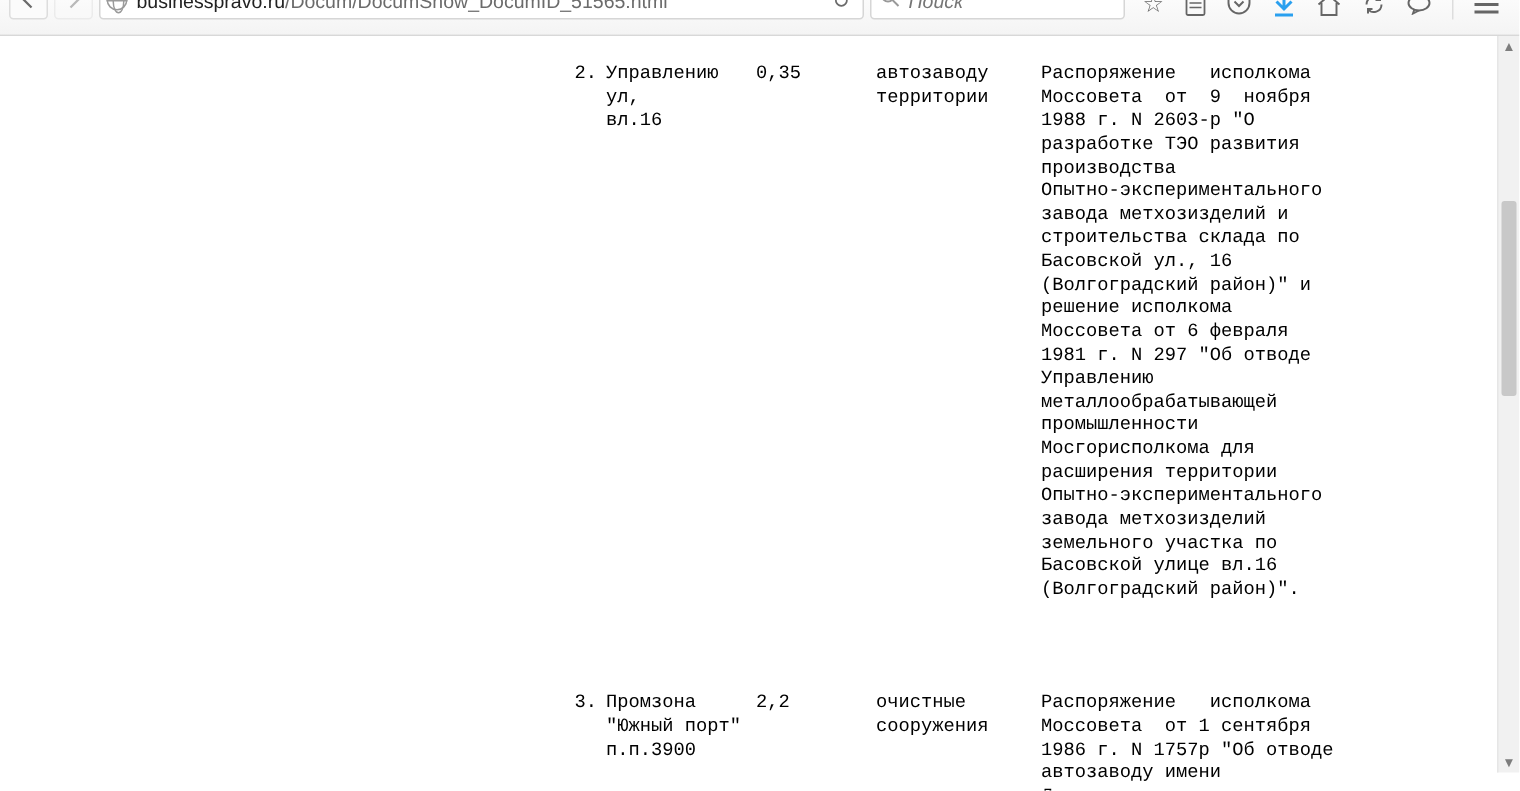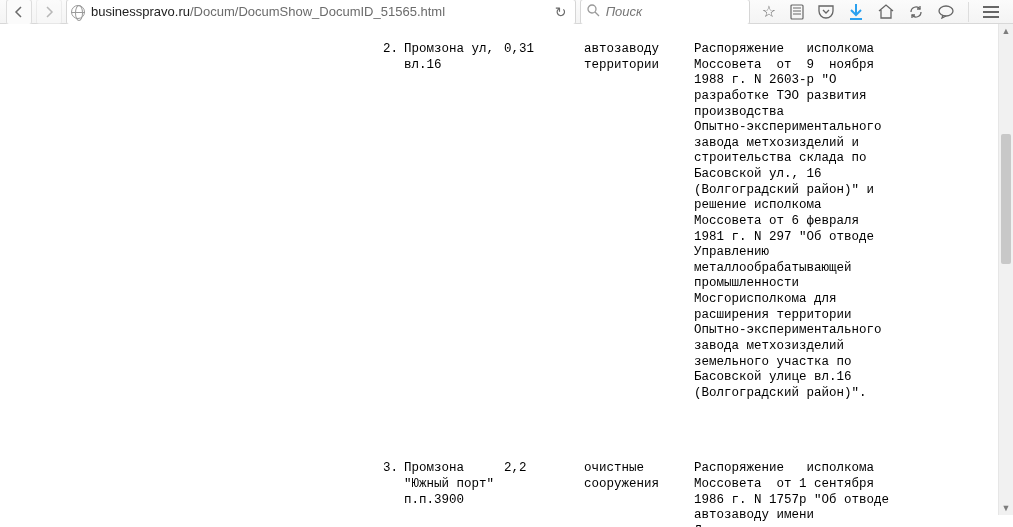--- a/index.html
+++ b/index.html
@@ -1,20 +1,20 @@
 <!DOCTYPE html>
 <html><head>
 <meta charset="utf-8">
 <style>
 * { box-sizing: border-box; margin: 0; padding: 0; }
 html, body { width: 1013px; height: 527px; overflow: hidden; font-family: Arial, sans-serif; }
 body { background: #fff; }
 
 
-.chrome { background: linear-gradient(#fbfbfb,#f4f4f4); border-bottom: 1px solid #d8d8d8; height: 24px; display: flex; align-items: center; padding: 10px 6px; gap: 4px; }
+.chrome { background: linear-gradient(#fbfbfb,#f4f4f4); border-bottom: 1px solid #d8d8d8; height: 24px; display: flex; align-items: flex-end; padding: 10px 6px; gap: 4px; }
 .nav-btn { width: 26px; height: 26px; border: 1px solid #ddd; border-radius: 3px; background: #fbfbfb; display:flex; align-items:center; justify-content:center; color:#6b6b6b; font-size:14px; cursor:pointer; }
 .nav-btn.disabled { opacity:.45; cursor:default; }
 .url-container { flex:1; display:flex; align-items:center; background:#fff; border:1px solid #d6d6d6; border-radius:3px; height:26px; padding:0 4px; gap:6px; }
 .globe { width:14px; height:14px; border:1px solid #9a9a9a; border-radius:50%; position:relative; flex-shrink:0; }
 .globe::before { content:""; position:absolute; left:3px; top:-1px; width:6px; height:14px; border:1px solid #9a9a9a; border-radius:50%; }
 .globe::after { content:""; position:absolute; top:6px; left:-1px; width:14px; height:0; border-top:1px solid #9a9a9a; }
 .url-text { flex:1; font-size:13px; color:#6b6b6b; white-space:nowrap; overflow:hidden; }
 .url-text .host { color:#222; }
 .reload { width:20px; color:#6b6b6b; text-align:center; font-size:14px; cursor:pointer; }
 .search-container { width:170px; display:flex; align-items:center; background:#fff; border:1px solid #d6d6d6; border-radius:3px; height:26px; padding:0 6px; gap:6px; }
@@ -116,23 +116,23 @@
         <i></i>
       </span>
   </div>
 </div>
 
 <div class="viewport">
   <div class="doc">
     <div class="row">
       <div></div>
       <div class="col-num">2.</div>
-      <div class="col-addr">Промзона ул,
+      <div class="col-addr">Управлению ул,
 вл.16</div>
-      <div class="col-val">0,31</div>
+      <div class="col-val">0,35</div>
       <div class="col-purpose">автозаводу
 территории</div>
       <div class="col-desc">Распоряжение   исполкома
 Моссовета  от  9  ноября
 1988 г. N 2603-р "О
 разработке ТЭО развития
 производства
 Опытно-экспериментального
 завода метхозизделий и
 строительства склада по

